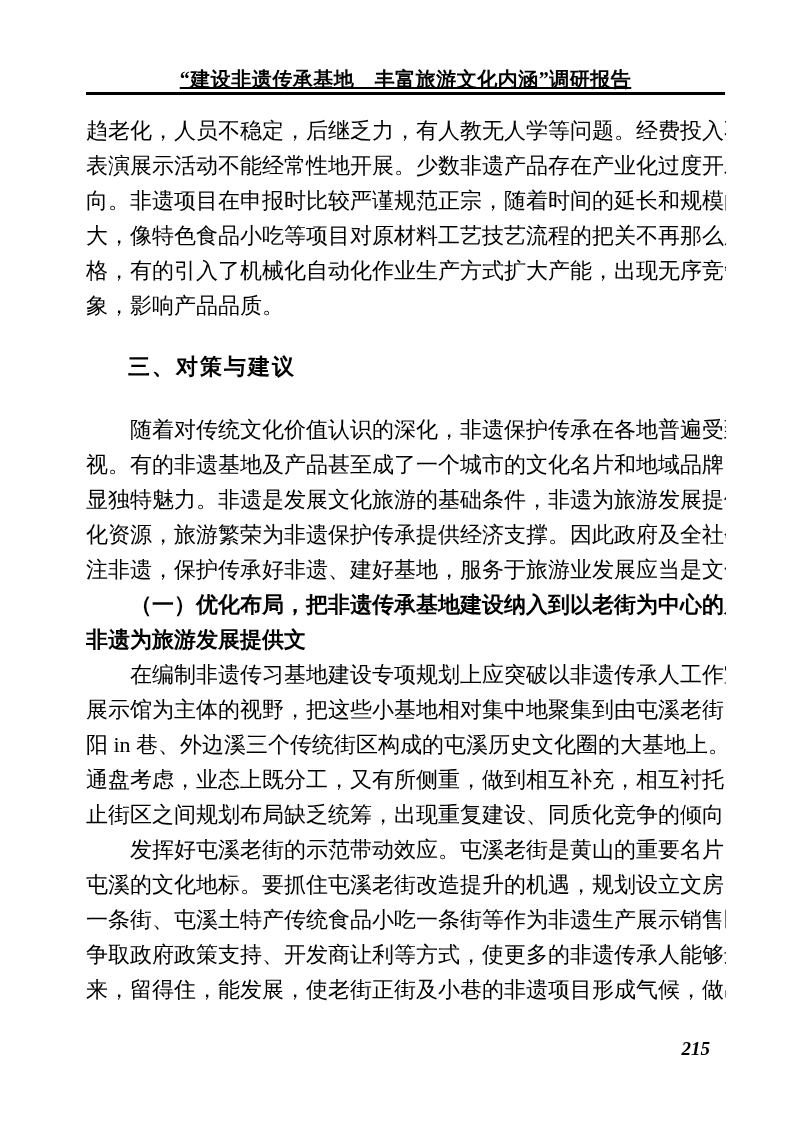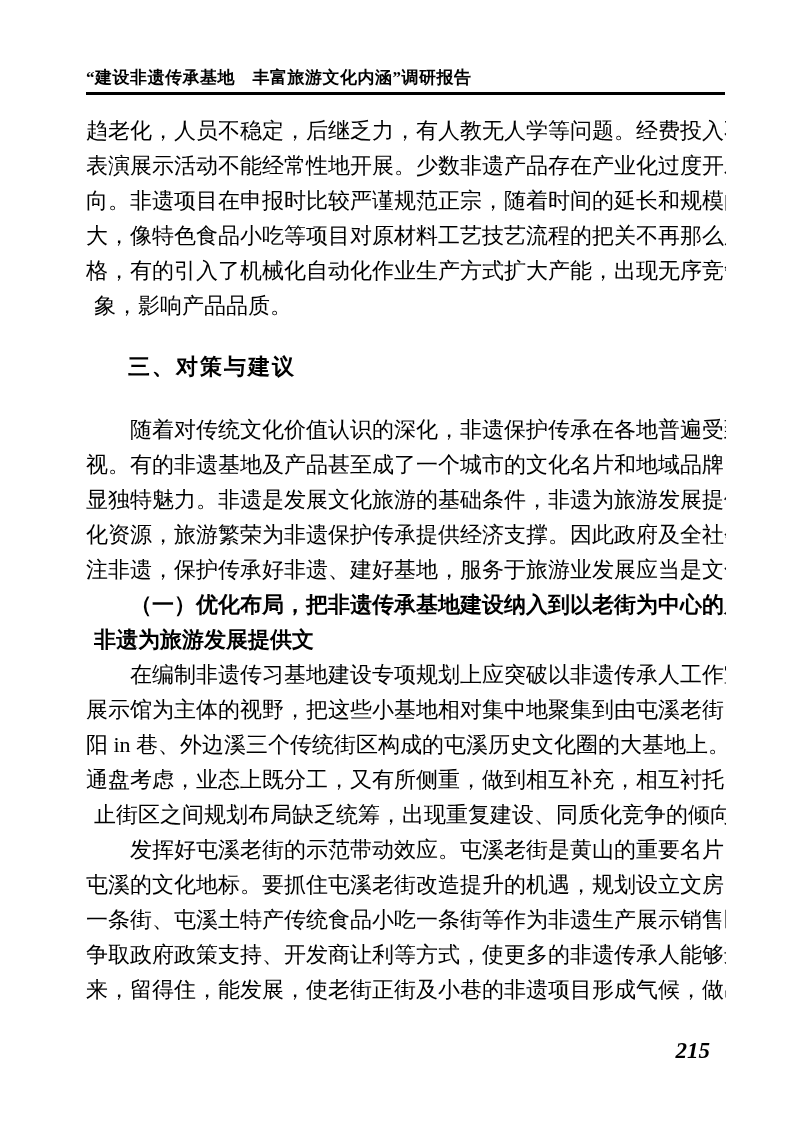--- a/index.html
+++ b/index.html
@@ -16,25 +16,26 @@
     overflow: hidden;
     font-family: "Liberation Serif", "DejaVu Serif", serif;
     color: #000;
   }
   
   .header {
     position: absolute;
     top: 66px;
     left: 86px;
     right: 78px;
-    text-align: left;
-    font-size: 17px;
+    text-align: center;
+    font-size: 20px;
     font-weight: bold;
     letter-spacing: 0.5px;
     white-space: nowrap;
+    text-decoration: underline;
   }
   .header-rule {
     position: absolute;
     top: 92px;
     left: 86px;
     right: 78px;
     height: 3px;
     background: #000;
   }
   
@@ -49,39 +50,38 @@
     line-height: 35px;
     font-size: 22px;
     text-align: justify;
     text-align-last: justify;
     white-space: nowrap;
     overflow: hidden;
   }
   .line.last {
     text-align: left;
     text-align-last: left;
-    margin-left: 8px;
   }
   .indent { text-indent: 44px; }
   .bold { font-weight: bold; }
   .section-heading {
     margin-top: 26px;
     margin-bottom: 28px;
     height: 35px;
     line-height: 35px;
     font-size: 22px;
     font-weight: bold;
     text-indent: 42px;
     letter-spacing: 2px;
   }
   .page-number {
     position: absolute;
     top: 1038px;
     right: 93px;
-    font-size: 23px;
+    font-size: 19px;
     font-weight: bold;
     font-style: italic;
   }
 </style>
 </head>
 <body>
 
 <div class="page">
 
   <div class="header">“建设非遗传承基地　丰富旅游文化内涵”调研报告</div>

